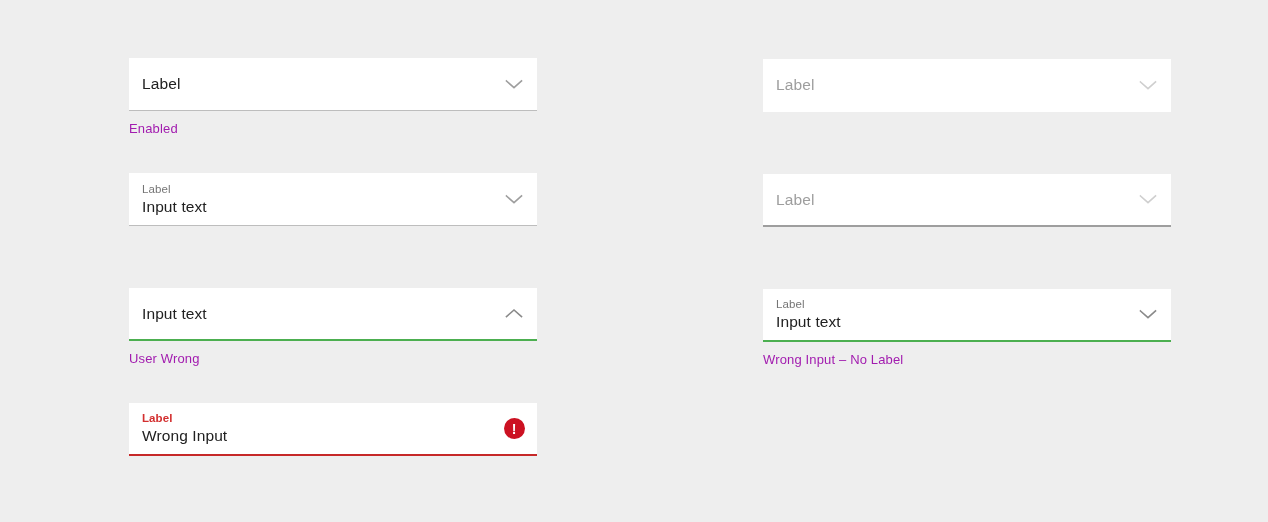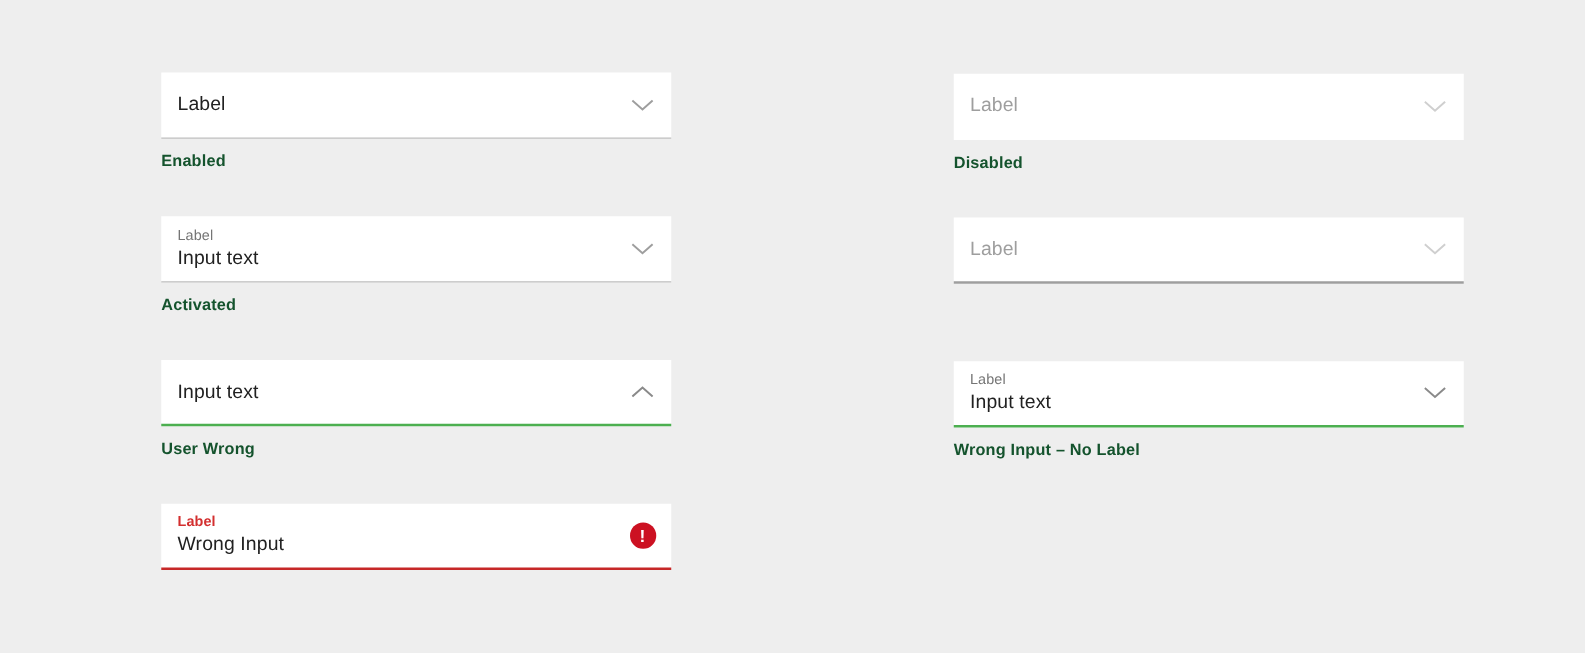--- a/index.html
+++ b/index.html
@@ -105,24 +105,23 @@
     font-size: 14px;
     font-weight: 700;
     line-height: 1;
     font-family: "Liberation Sans", sans-serif;
     transform: translateY(-0.5px);
   }
 
   .field-label {
     font-size: 13px;
     line-height: 16px;
-    color: #14532d;
+    color: #a21caf;
     letter-spacing: .15px;
     margin-top: 10px;
-    font-weight: bold;
   }
 </style>
 </head>
 <body>
 
 <div class="canvas">
 
   <div class="column column-left">
 
     <div class="field-group" style="top:58px;">
@@ -144,21 +143,20 @@
         <div class="field-text-wrap">
           <div class="field-caption">Label</div>
           <div class="field-value bold">Input text</div>
         </div>
         <div class="field-trailing">
           <svg class="chev" width="18" height="11" viewBox="0 0 18 11">
             <path d="M1.5 2 L9 8.6 L16.5 2"></path>
           </svg>
         </div>
       </div>
-      <div class="field-label">Activated</div>
     </div>
 
     <div class="field-group" style="top:288px;">
       <div class="field underline-focus">
         <div class="field-text-wrap">
           <div class="field-value bold">Input text</div>
         </div>
         <div class="field-trailing">
           <svg class="chev dark" width="18" height="11" viewBox="0 0 18 11">
             <path d="M1.5 8.6 L9 2 L16.5 8.6"></path>
@@ -190,21 +188,20 @@
       <div class="field no-underline">
         <div class="field-text-wrap">
           <div class="field-value muted">Label</div>
         </div>
         <div class="field-trailing">
           <svg class="chev light" width="18" height="11" viewBox="0 0 18 11">
             <path d="M1.5 2 L9 8.6 L16.5 2"></path>
           </svg>
         </div>
       </div>
-      <div class="field-label">Disabled</div>
     </div>
 
     <div class="field-group" style="top:174px;">
       <div class="field underline-strong">
         <div class="field-text-wrap">
           <div class="field-value muted">Label</div>
         </div>
         <div class="field-trailing">
           <svg class="chev light" width="18" height="11" viewBox="0 0 18 11">
             <path d="M1.5 2 L9 8.6 L16.5 2"></path>

